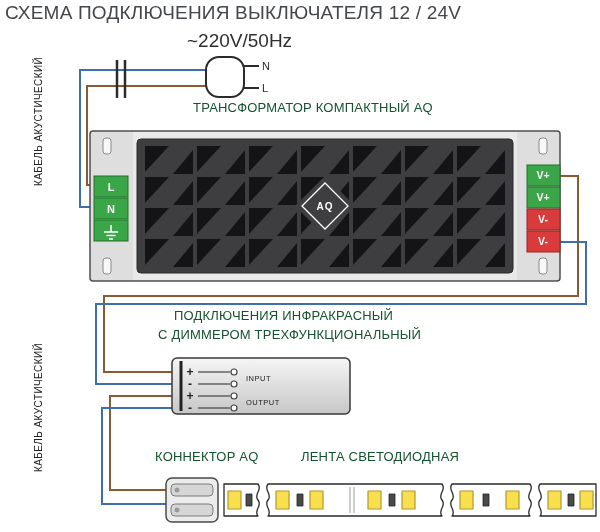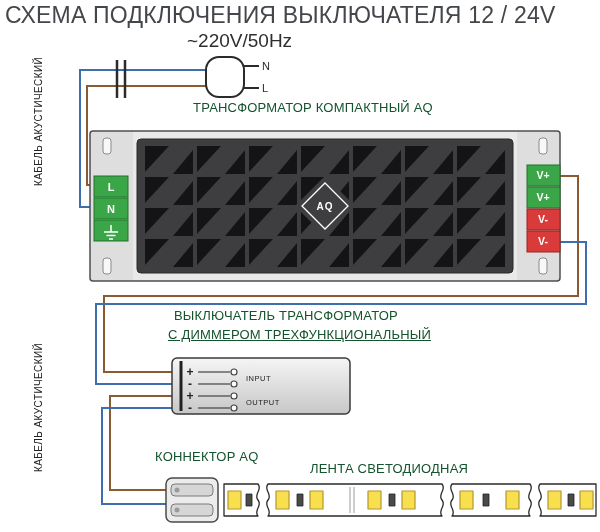--- a/index.html
+++ b/index.html
@@ -1,26 +1,26 @@
 <!DOCTYPE html>
 <html><head>
 <meta charset="utf-8">
 <style>
   html,body{margin:0;padding:0;background:#fff;}
   .stage{position:relative;width:600px;height:532px;background:#fff;
          font-family:"Liberation Sans",sans-serif;overflow:hidden;}
   .abs{position:absolute;}
-  .title{left:5px;top:2px;font-size:23px;color:#43464a;letter-spacing:.2px;white-space:nowrap;}
+  .title{left:5px;top:2px;font-size:19px;color:#43464a;letter-spacing:.2px;white-space:nowrap;}
   .voltage{left:187px;top:30px;font-size:19px;color:#2e2e2e;white-space:nowrap;}
   .sublabel{font-size:13px;color:#14532d;white-space:nowrap;letter-spacing:.2px;}
   .t-label{left:193px;top:100px;}
   .sw-label1{left:174px;top:308px;}
-  .sw-label2{left:168px;top:327px;text-decoration:underline;}
+  .sw-label2{left:158px;top:327px;}
   .conn-label{left:155px;top:449px;}
-  .strip-label{left:301px;top:461px;margin-left:9px;}
+  .strip-label{left:301px;top:449px;}
   .vlabel{font-size:10px;color:#222;letter-spacing:.4px;white-space:nowrap;
           transform:rotate(-90deg);transform-origin:0 0;}
   .vlabel-top{left:33px;top:186px;}
   .vlabel-bottom{left:33px;top:472px;}
   svg{position:absolute;left:0;top:0;}
   svg text{font-family:"Liberation Sans",sans-serif;}
 </style>
 </head>
 <body>
 
@@ -160,17 +160,17 @@
         <line x1="354" y1="487" x2="354" y2="513"></line>
       </g>
     </g>
   </svg>
 
   <div class="abs title">СХЕМА ПОДКЛЮЧЕНИЯ ВЫКЛЮЧАТЕЛЯ 12 / 24V</div>
   <div class="abs voltage">~220V/50Hz</div>
   <div class="abs vlabel vlabel-top">КАБЕЛЬ АКУСТИЧЕСКИЙ</div>
   <div class="abs vlabel vlabel-bottom">КАБЕЛЬ АКУСТИЧЕСКИЙ</div>
   <div class="abs sublabel t-label">ТРАНСФОРМАТОР КОМПАКТНЫЙ AQ</div>
-  <div class="abs sublabel sw-label1">ВЫКЛЮЧАТЕЛЬ ТРАНСФОРМАТОР</div>
+  <div class="abs sublabel sw-label1">ПОДКЛЮЧЕНИЯ ИНФРАКРАСНЫЙ</div>
   <div class="abs sublabel sw-label2">С ДИММЕРОМ ТРЕХФУНКЦИОНАЛЬНЫЙ</div>
   <div class="abs sublabel conn-label">КОННЕКТОР AQ</div>
   <div class="abs sublabel strip-label">ЛЕНТА СВЕТОДИОДНАЯ</div>
 </div>
 
 </body></html>

